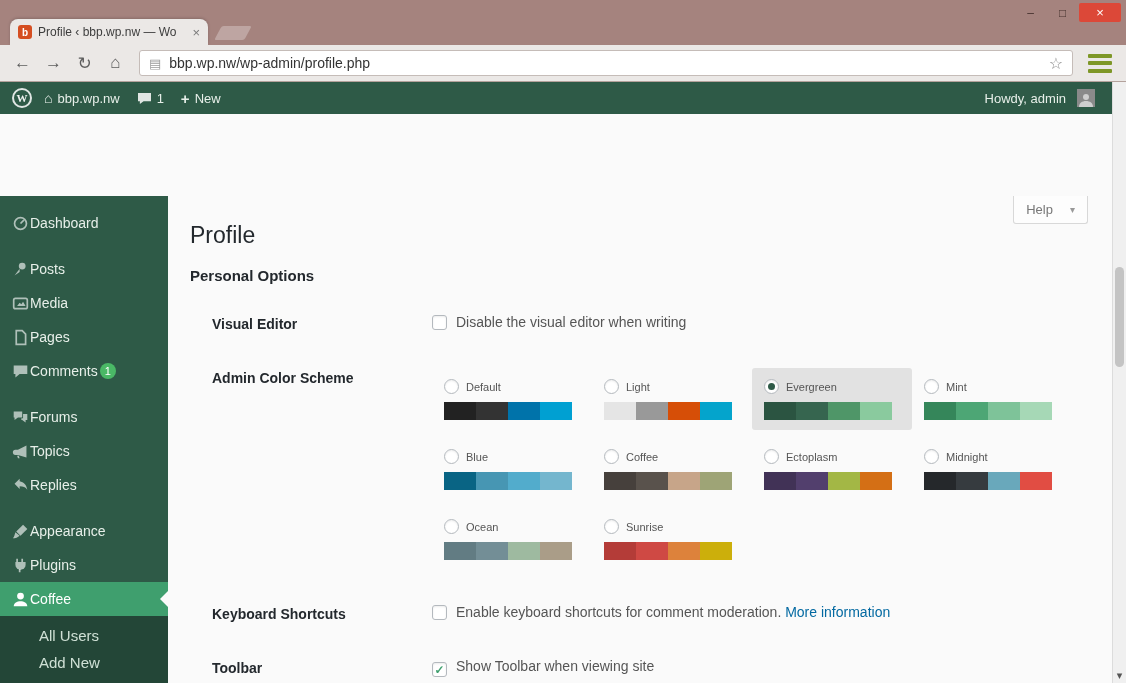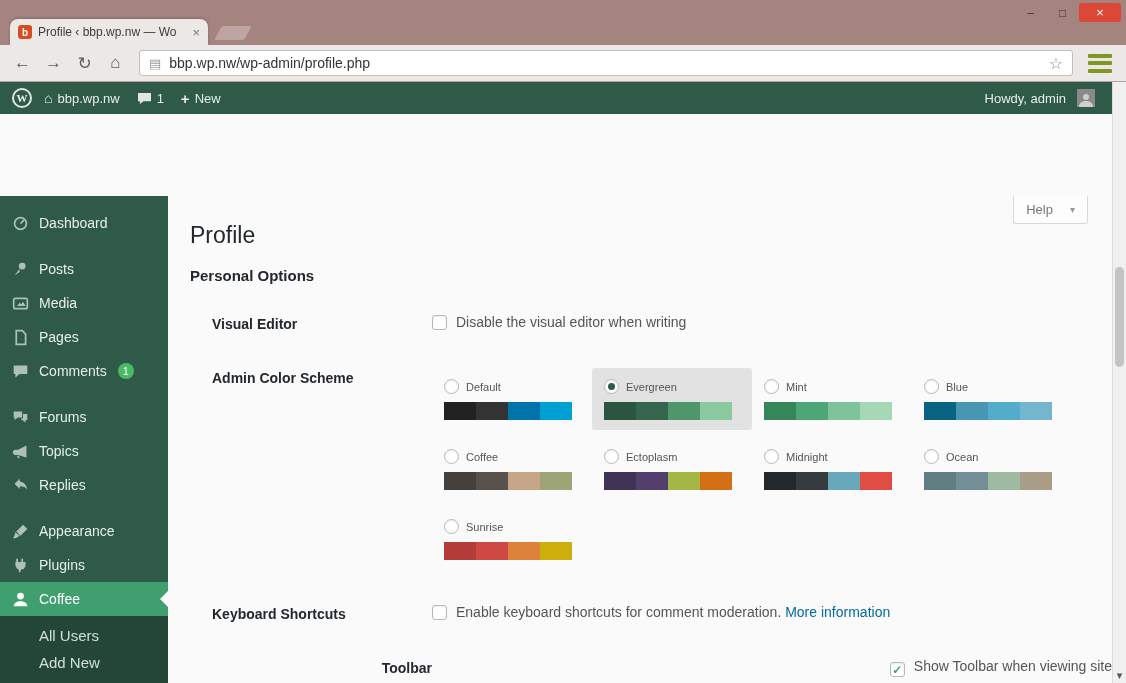--- a/index.html
+++ b/index.html
@@ -48,21 +48,21 @@
   .ab-bubble { width:15px; height:13px; color:rgba(255,255,255,.85); }
   .ab-plus { font-size:15px; font-weight:bold; }
   .ab-spacer { flex:1; }
   .avatar { width:18px; height:18px; background:#8a8a8a; margin-left:6px; flex:none;
             display:flex; align-items:flex-end; justify-content:center; overflow:hidden; }
 
   .sidebar { position:absolute; top:114px; left:0; width:168px; bottom:0; background:#2e5a47;
              overflow:hidden; padding-top:10px; }
   .gap { height:12px; }
   .mi { position:relative; height:34px; display:flex; align-items:center; padding-left:10px;
-        gap:9px; color:#e7efe9; font-size:14px; }
+        color:#e7efe9; font-size:14px; }
   .mi .ico { width:20px; height:20px; display:flex; align-items:center; justify-content:center;
              color:rgba(255,255,255,.62); flex:none; }
   .mi .ico svg { width:17px; height:17px; }
   .mi.active { background:#3f9f6e; color:#fff; }
   .mi.active .ico { color:#fff; }
   .mi.active::after { content:""; position:absolute; right:0; top:50%; margin-top:-8px;
                       border:8px solid transparent; border-right-color:#fafafa; }
   .badge { background:#4ab866; color:#fff; font-size:11px; line-height:16px; min-width:16px;
            text-align:center; border-radius:9px; padding:0 4px; margin-left:2px; }
   .submenu { background:#234637; padding:6px 0; }
@@ -74,21 +74,21 @@
   .help-tab { position:absolute; top:0; right:24px; padding:6px 12px; background:#fdfdfd;
               border:1px solid #d8d8d8; border-top:none; border-radius:0 0 3px 3px;
               color:#777; font-size:13px; display:flex; gap:17px; align-items:center; }
   .help-arrow { font-size:10px; color:#999; }
   h1.page-title { font-size:23px; font-weight:400; color:#23282d; margin:26px 0 0; }
   h2.section { font-size:15px; font-weight:bold; color:#23282d; margin:18px 0 0; }
   .form-row { display:flex; }
   .row-ve { margin-top:30px; }
   .row-cs { margin-top:36px; }
   .row-ks { margin-top:34px; }
-  .row-tb { margin-top:36px;text-align:right; }
+  .row-tb { margin-top:36px; }
   .row-label { width:220px; flex:none; font-weight:600; color:#23282d; padding-top:2px;margin-left:22px; }
   .row-field { flex:1; }
   .checkbox { display:inline-block; width:15px; height:15px; background:#fff; border:1px solid #b4b9be;
               border-radius:3px; vertical-align:-3px; margin-right:9px;
               box-shadow:inset 0 1px 2px rgba(0,0,0,.08); }
   .checkbox.checked::after { content:"✓"; display:block; text-align:center; line-height:14px;
                              font-size:12px; font-weight:bold; color:#3f9f6e; }
   .radio { display:inline-block; width:15px; height:15px; border:1px solid #b4b9be; border-radius:50%;
            background:#fff; vertical-align:-3px; margin-right:7px; position:relative;
            box-shadow:inset 0 1px 2px rgba(0,0,0,.08); }
@@ -307,20 +307,29 @@
             <div class="scheme-option">
               <div><span class="radio"></span><span class="opt-name">Default</span></div>
               <div class="palette">
                   <div style="background: rgb(34, 34, 34);"></div>
                   <div style="background: rgb(51, 51, 51);"></div>
                   <div style="background: rgb(0, 115, 170);"></div>
                   <div style="background: rgb(0, 160, 210);"></div>
                 </div>
             </div>
 
+            <div class="scheme-option">
+              <div><span class="radio"></span><span class="opt-name">Light</span></div>
+              <div class="palette">
+                  <div style="background: rgb(229, 229, 229);"></div>
+                  <div style="background: rgb(153, 153, 153);"></div>
+                  <div style="background: rgb(214, 78, 7);"></div>
+                  <div style="background: rgb(4, 164, 204);"></div>
+                </div>
+            </div>
 
             <div class="scheme-option selected">
               <div><span class="radio checked"></span><span class="opt-name">Evergreen</span></div>
               <div class="palette">
                   <div style="background: rgb(43, 84, 65);"></div>
                   <div style="background: rgb(54, 101, 79);"></div>
                   <div style="background: rgb(79, 150, 104);"></div>
                   <div style="background: rgb(138, 202, 158);"></div>
                 </div>
             </div>

